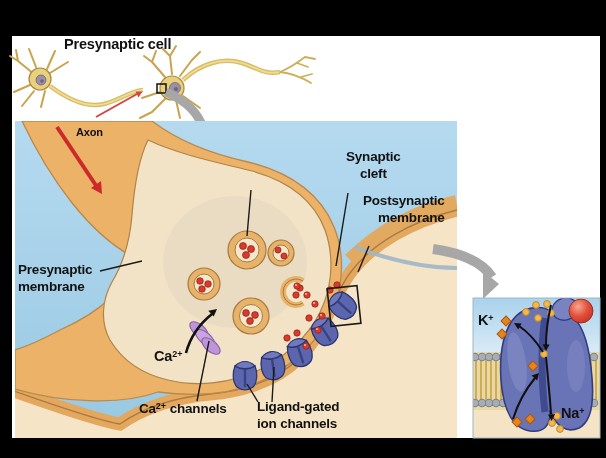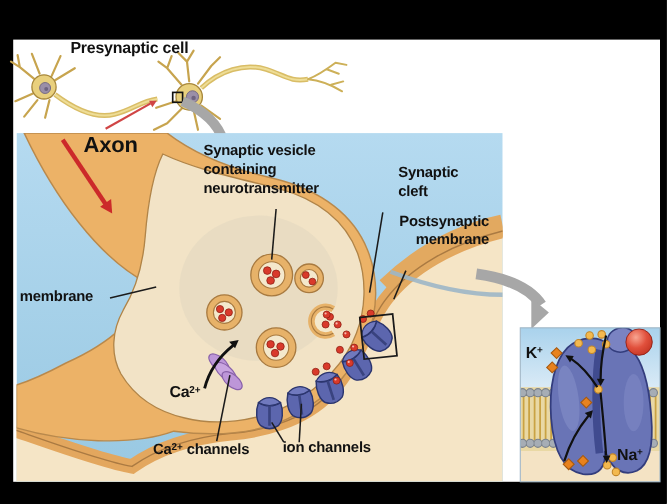--- a/index.html
+++ b/index.html
@@ -5,23 +5,23 @@
   html,body{margin:0;padding:0;background:#000;}
   .stage{position:relative;width:606px;height:458px;background:#000;overflow:hidden;
          font-family:"Liberation Sans", sans-serif;}
   .stage svg{position:absolute;left:0;top:0;}
   .lbl{position:absolute;color:#111;font-weight:bold;font-size:13.5px;line-height:17px;
        white-space:nowrap;letter-spacing:-0.2px;}
   .lbl.big{font-size:14.5px;}
   .lbl sup{font-size:9px;vertical-align:4px;letter-spacing:0;}
   .l-presyn-cell{left:64px;top:36px;}
   .l-postsyn-cell{left:257px;top:36px;}
-  .l-axon{left:76px;top:124px;font-size:20px;}
+  .l-axon{left:76px;top:124px;font-size:11px;}
   .l-vesicle{left:185px;top:128px;}
-  .l-cleft{left:362px;top:148px;}
+  .l-cleft{left:346px;top:148px;text-align:center;}
   .l-postmem{left:363px;top:192px;text-align:right;}
   .l-premem{left:18px;top:261px;}
   .l-ca{left:154px;top:346px;font-size:14.5px;}
   .l-voltage{left:139px;top:398px;}
   .l-ligand{left:257px;top:398px;}
   .l-k{left:478px;top:310px;font-size:14.5px;}
   .l-na{left:561px;top:403px;font-size:14.5px;}
 </style>
 </head>
 <body>
@@ -288,46 +288,43 @@
       <polygon points="551.5,421 548,414.4 555,414.2"></polygon>
       <polygon points="539,373 537.2,380.4 531.6,375.4"></polygon>
     </g>
   </g>
   <rect x="473" y="298" width="127" height="140" fill="none" stroke="#9fb6c6" stroke-width="1"></rect>
 </svg>
 
   <div class="lbl big l-presyn-cell">Presynaptic cell</div>
   <div class="lbl l-axon">Axon</div>
 
-  <div class="lbl l-vesicle">
-    <div>Synaptic vesicle</div>
-    <div>containing</div>
-    <div>neurotransmitter</div>
-  </div>
 
   <div class="lbl l-cleft">
     <div>Synaptic</div>
     <div>cleft</div>
   </div>
 
   <div class="lbl l-postmem">
     <div>Postsynaptic</div>
     <div>membrane</div>
   </div>
 
   <div class="lbl l-premem">
+    <div>Presynaptic</div>
     <div>membrane</div>
   </div>
 
   <div class="lbl l-ca"><span>Ca</span><sup>2+</sup></div>
 
   <div class="lbl l-voltage">
     <div><span>Ca</span><sup>2+</sup><span> channels</span></div>
   </div>
 
   <div class="lbl l-ligand">
+    <div>Ligand-gated</div>
     <div>ion channels</div>
   </div>
 
   <div class="lbl l-k"><span>K</span><sup>+</sup></div>
   <div class="lbl l-na"><span>Na</span><sup>+</sup></div>
 
 </div>
 
 </body></html>

